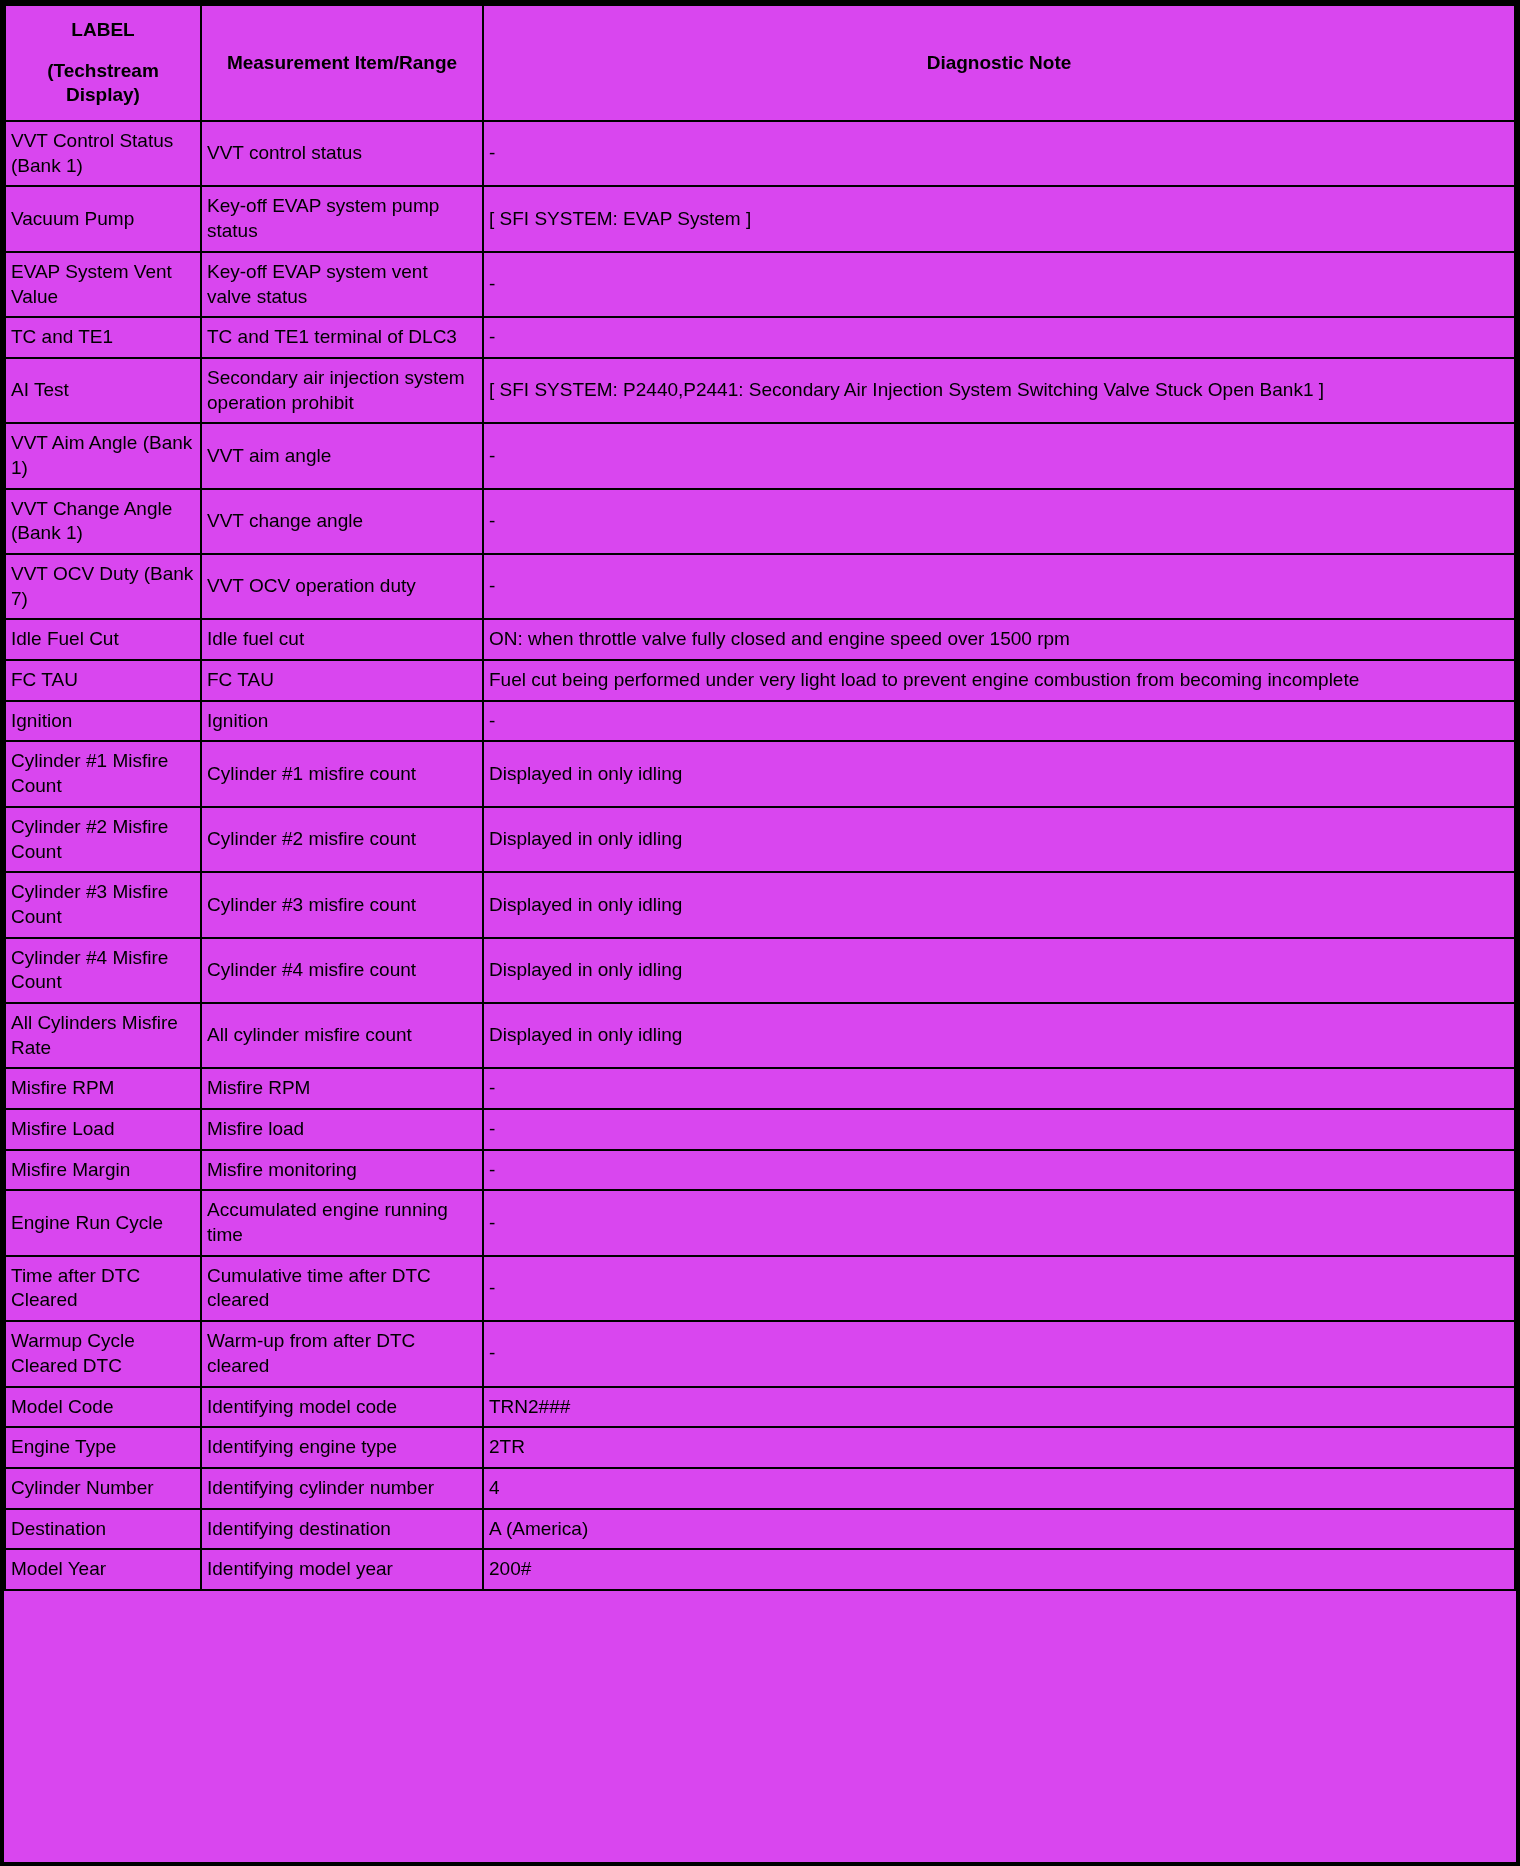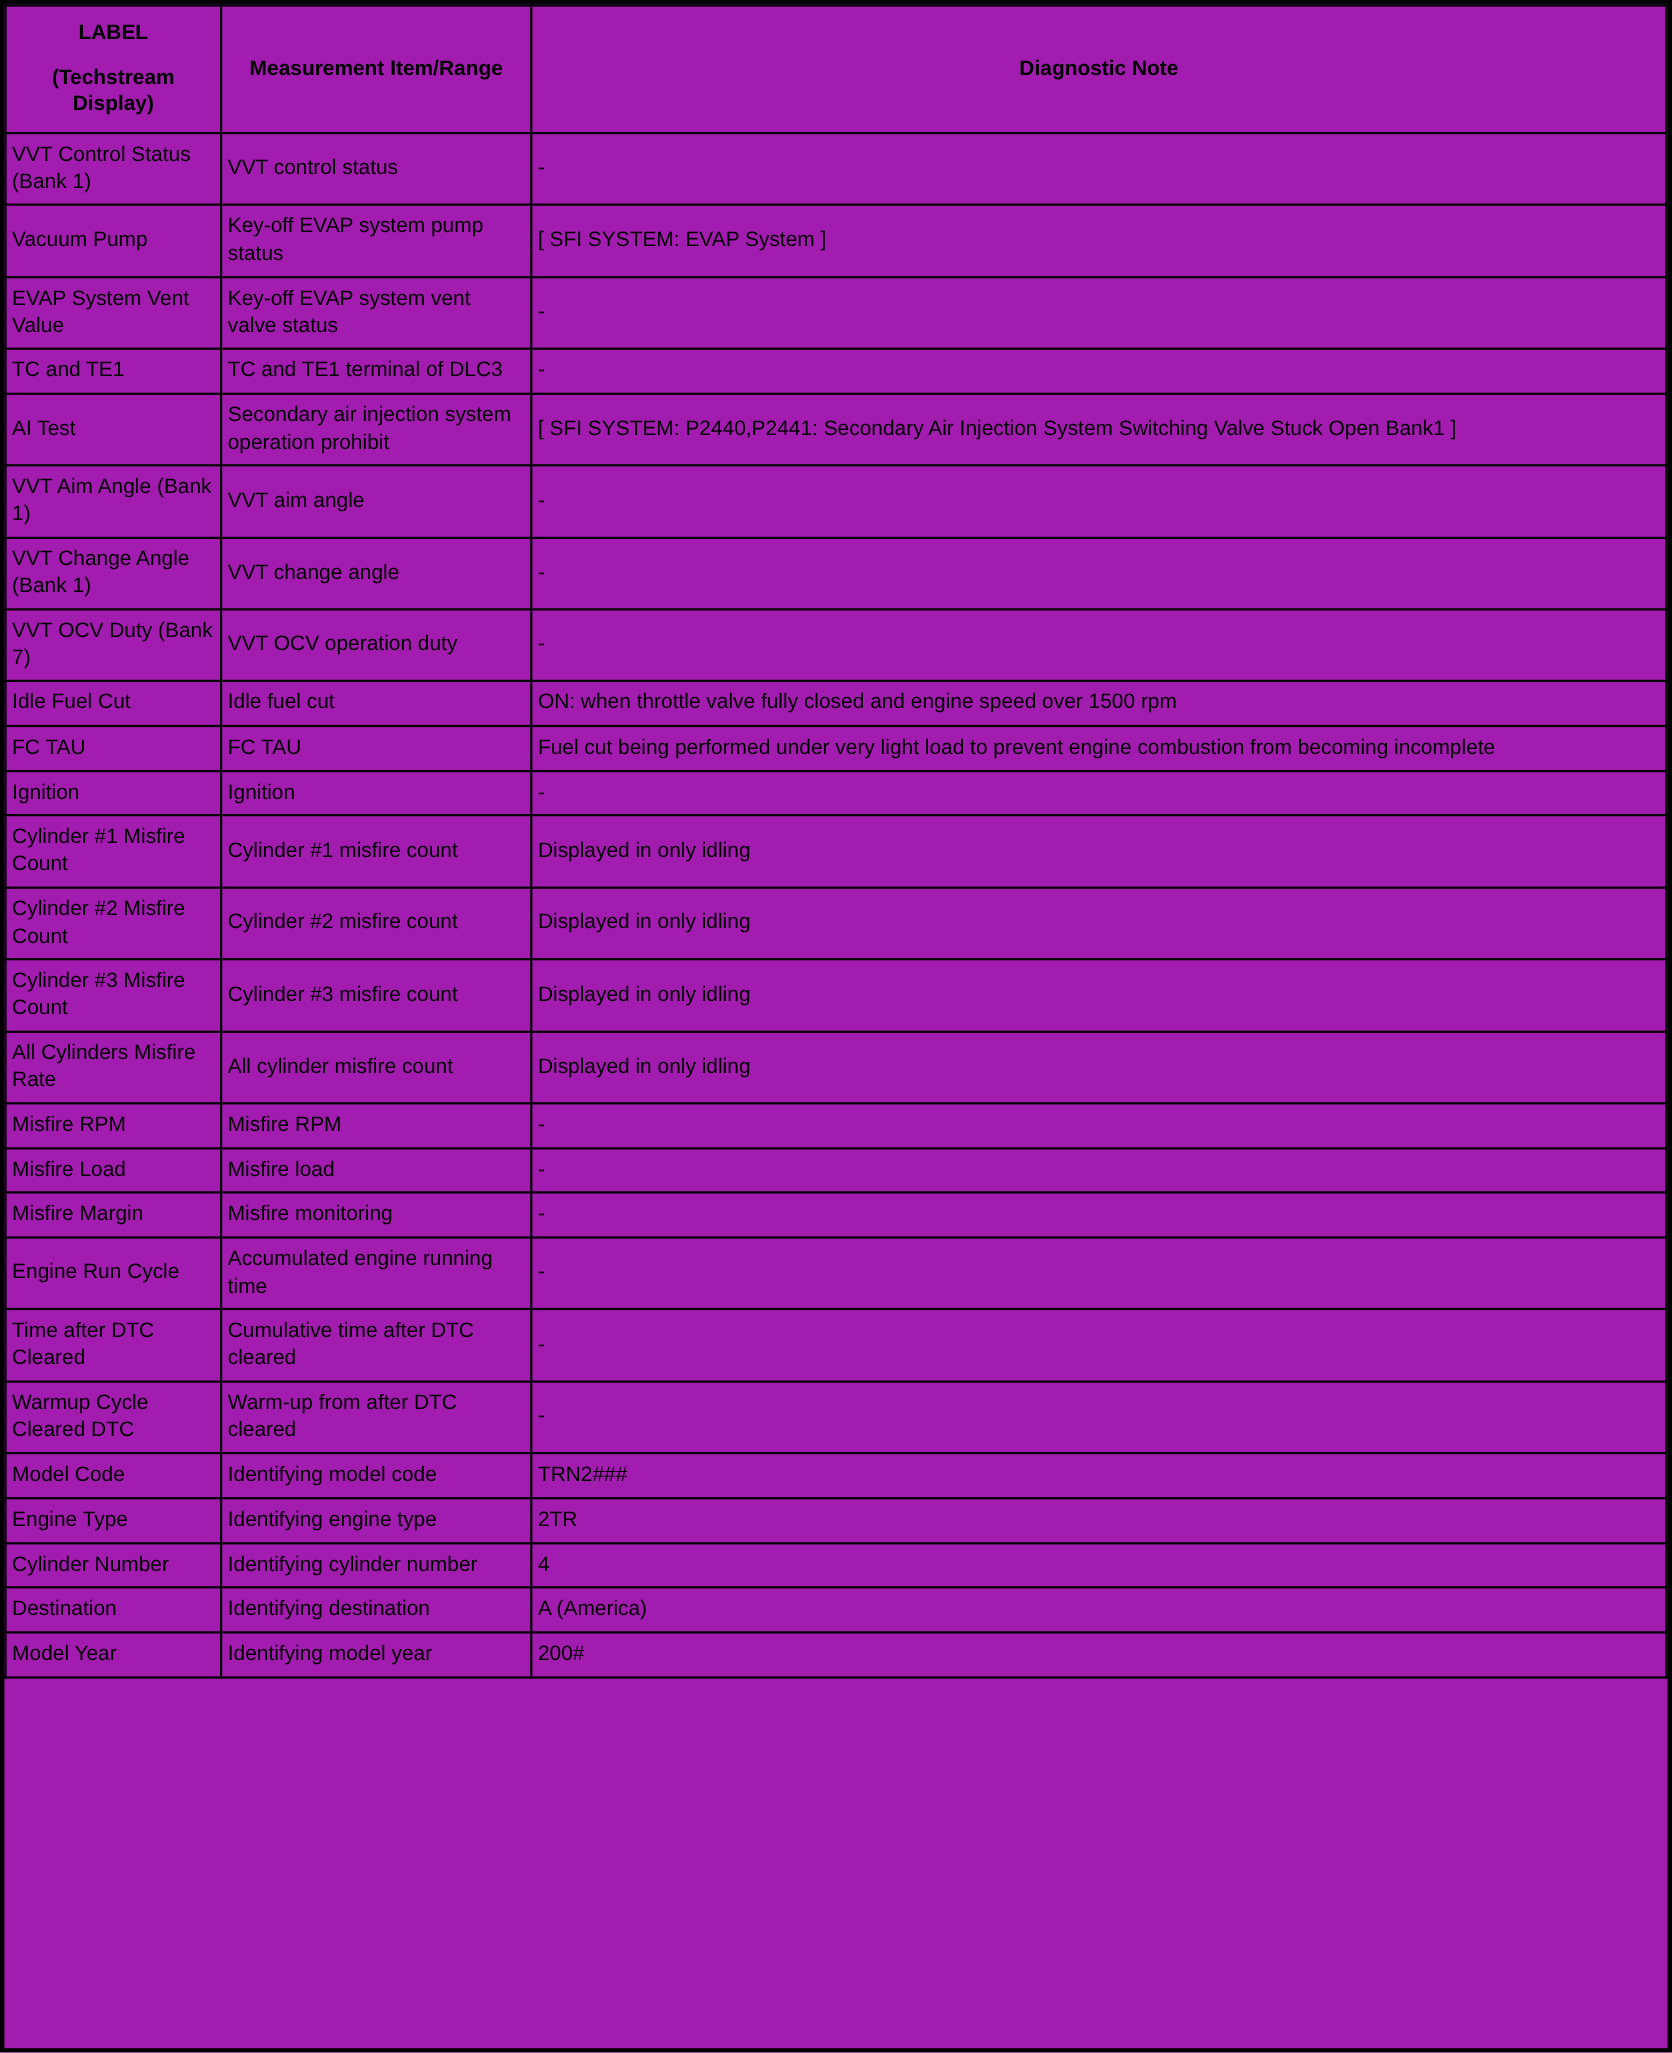--- a/index.html
+++ b/index.html
@@ -4,21 +4,21 @@
 <style>
   * { box-sizing: border-box; margin: 0; padding: 0; }
   html, body { background: #ffffff; }
   body {
     font-family: "Liberation Sans", sans-serif;
     color: #000000;
   }
   .page {
     width: 1520px;
     min-height: 1866px;
-    background: #a21caf;
+    background: #d946ef;
     border: 4px solid #000000;
     padding: 0;
   }
   table.diag-table {
     width: 100%;
     border-collapse: collapse;
     table-layout: fixed;
   }
   .diag-table th,
   .diag-table td {
@@ -132,20 +132,25 @@
           <td>Cylinder #2 Misfire Count</td>
           <td>Cylinder #2 misfire count</td>
           <td>Displayed in only idling</td>
         </tr>
         <tr>
           <td>Cylinder #3 Misfire Count</td>
           <td>Cylinder #3 misfire count</td>
           <td>Displayed in only idling</td>
         </tr>
         <tr>
+          <td>Cylinder #4 Misfire Count</td>
+          <td>Cylinder #4 misfire count</td>
+          <td>Displayed in only idling</td>
+        </tr>
+        <tr>
           <td>All Cylinders Misfire Rate</td>
           <td>All cylinder misfire count</td>
           <td>Displayed in only idling</td>
         </tr>
         <tr>
           <td>Misfire RPM</td>
           <td>Misfire RPM</td>
           <td>-</td>
         </tr>
         <tr>

